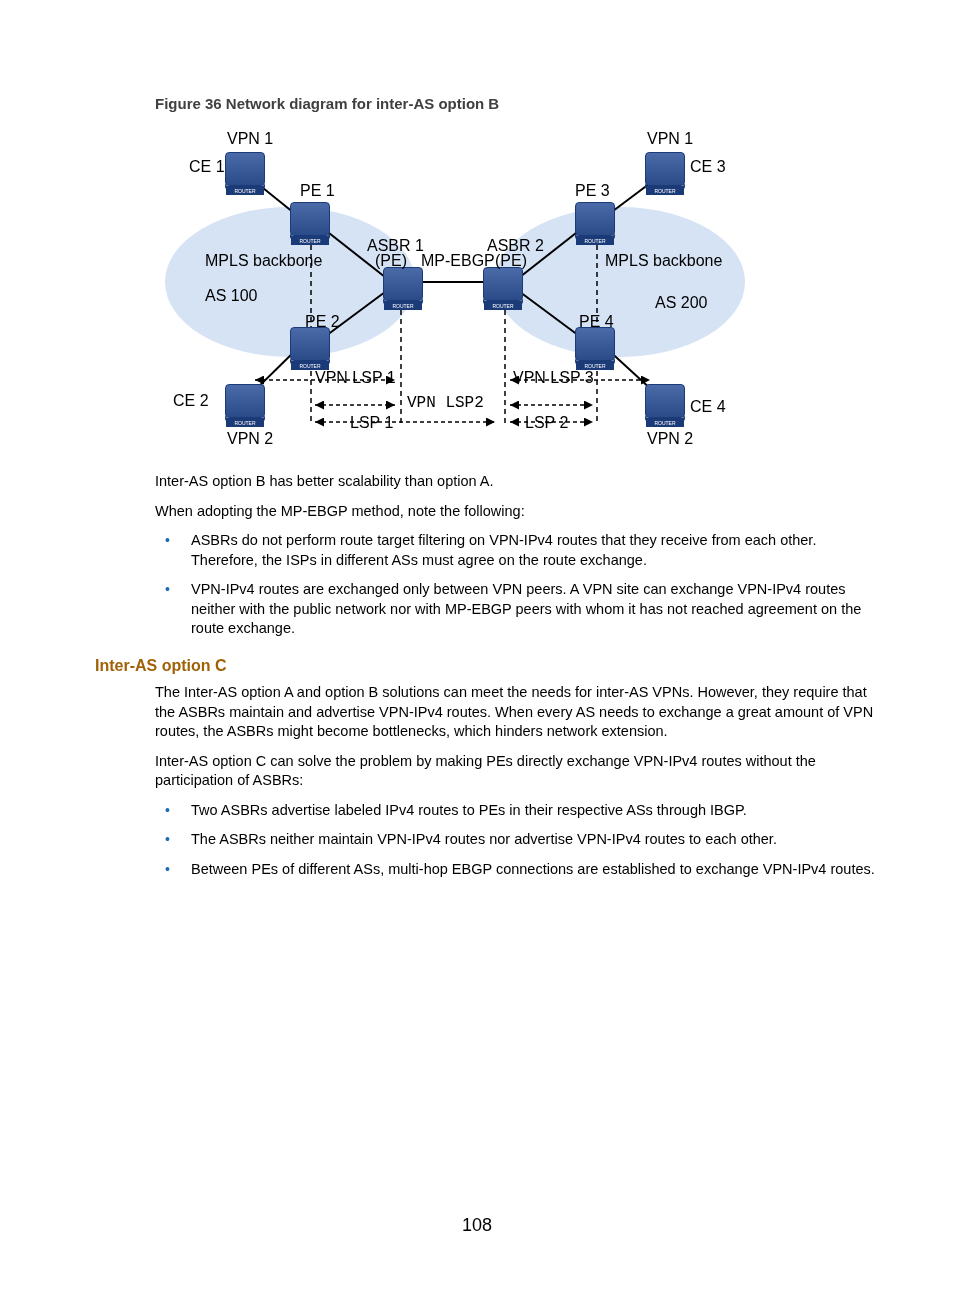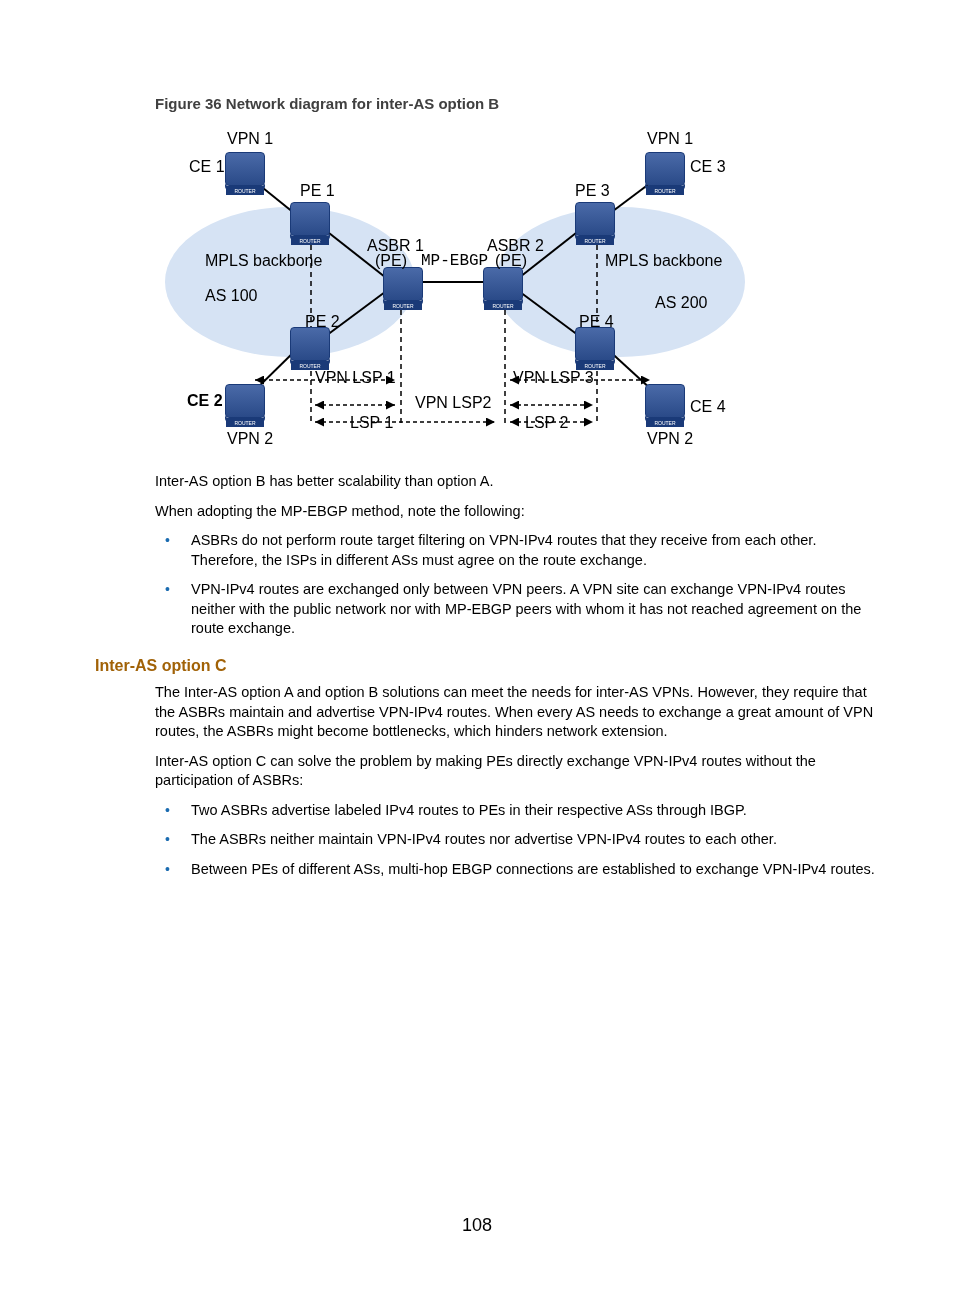--- a/index.html
+++ b/index.html
@@ -172,32 +172,32 @@
 
     <div class="dlabel" style="left:50px; top:130px;">MPLS backbone</div>
     <div class="dlabel" style="left:450px; top:130px;">MPLS backbone</div>
     <div class="dlabel" style="left:50px; top:165px;">AS 100</div>
     <div class="dlabel" style="left:500px; top:172px;">AS 200</div>
 
     <div class="dlabel" style="left:212px; top:115px;">ASBR 1</div>
     <div class="dlabel" style="left:220px; top:130px;">(PE)</div>
     <div class="dlabel" style="left:332px; top:115px;">ASBR 2</div>
     <div class="dlabel" style="left:340px; top:130px;">(PE)</div>
-    <div class="dlabel" style="left:266px; top:130px;font-family:Liberation Mono, monospace;">MP-EBGP</div>
+    <div class="dlabel" style="left:266px; top:130px;">MP-EBGP</div>
 
     <div class="dlabel" style="left:150px; top:191px;">PE 2</div>
     <div class="dlabel" style="left:424px; top:191px;">PE 4</div>
-    <div class="dlabel" style="left:32px; top:270px;font-weight:bold;">CE 2</div>
+    <div class="dlabel" style="left:18px; top:270px;">CE 2</div>
     <div class="dlabel" style="left:535px; top:276px;">CE 4</div>
     <div class="dlabel" style="left:72px; top:308px;">VPN 2</div>
     <div class="dlabel" style="left:492px; top:308px;">VPN 2</div>
 
     <div class="dlabel" style="left:160px; top:247px;">VPN LSP 1</div>
     <div class="dlabel" style="left:358px; top:247px;">VPN LSP 3</div>
-    <div class="dlabel" style="left:260px; top:272px;">VPN LSP2</div>
+    <div class="dlabel" style="left:252px; top:272px;font-family:Liberation Mono, monospace;">VPN LSP2</div>
     <div class="dlabel" style="left:195px; top:292px;">LSP 1</div>
     <div class="dlabel" style="left:370px; top:292px;">LSP 2</div>
   </div>
 
   <p class="body">Inter-AS option B has better scalability than option A.</p>
   <p class="body">When adopting the MP-EBGP method, note the following:</p>
 
   <ul class="bul">
     <li>ASBRs do not perform route target filtering on VPN-IPv4 routes that they receive from each other. Therefore, the ISPs in different ASs must agree on the route exchange.</li>
     <li>VPN-IPv4 routes are exchanged only between VPN peers. A VPN site can exchange VPN-IPv4 routes neither with the public network nor with MP-EBGP peers with whom it has not reached agreement on the route exchange.</li>

